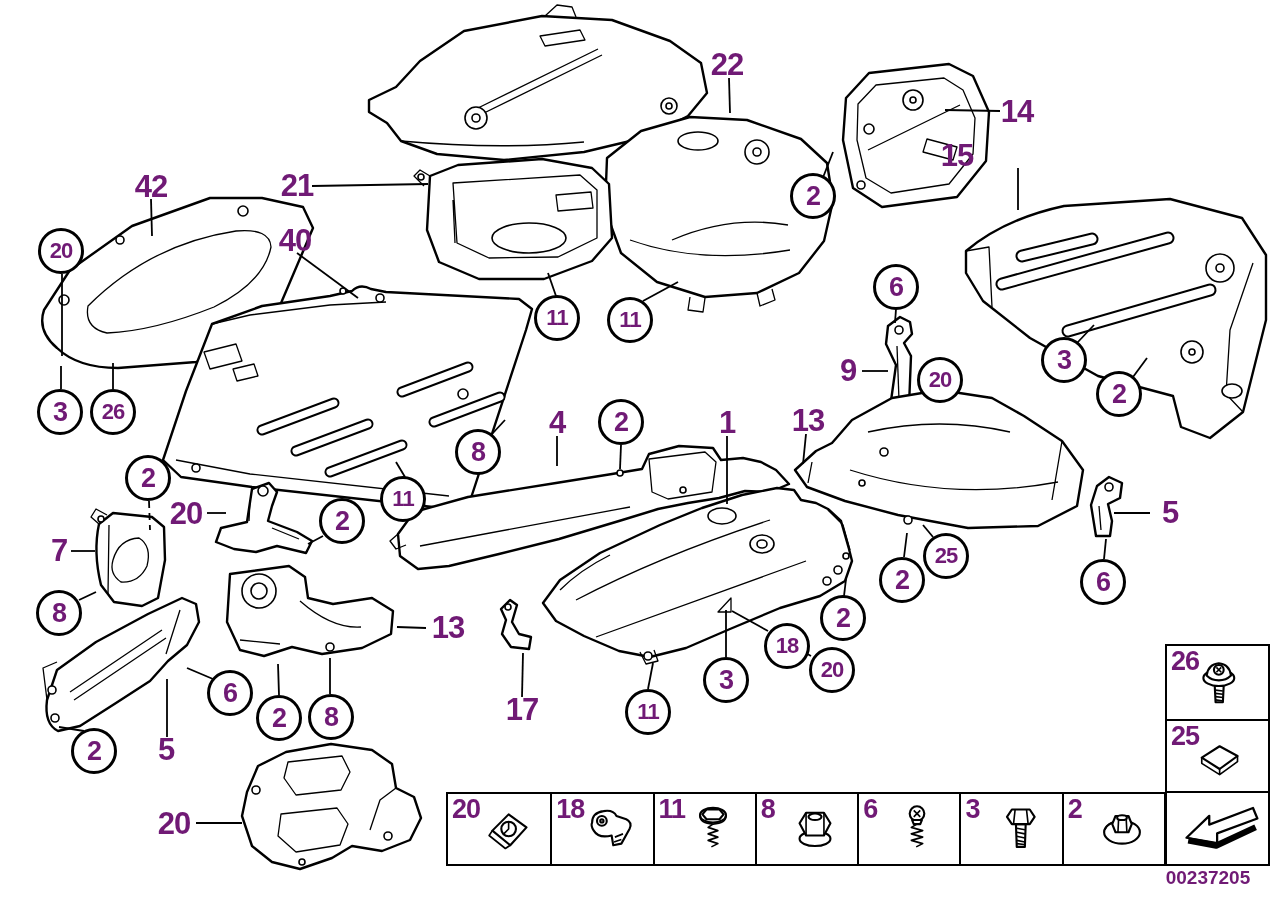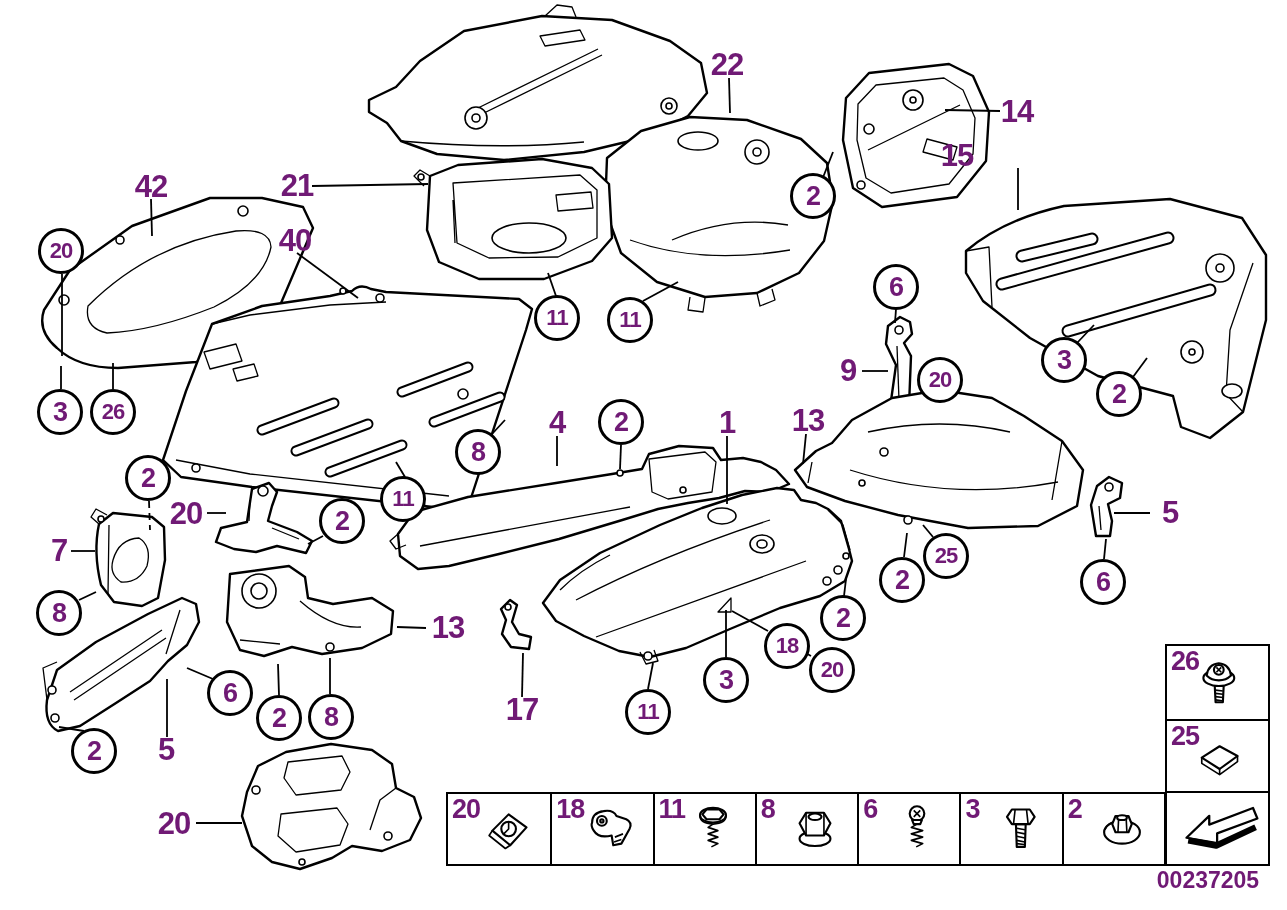--- a/index.html
+++ b/index.html
@@ -24,21 +24,21 @@
           box-sizing:border-box;display:grid;grid-template-columns:repeat(7,1fr);background:#fff;z-index:4}
   .cell{position:relative;border-left:2px solid #000;display:flex;align-items:center;justify-content:center}
   .cell:first-child{border-left:none}
   .cell .num,.sp-item .num{position:absolute;top:0px;left:4px;font-weight:bold;font-size:27px;letter-spacing:-1px}
   .cell svg{margin-left:16px}
   .sidepanel{position:absolute;left:1165px;top:644px;width:105px;height:222px;border:2px solid #000;
              box-sizing:border-box;background:#fff;display:grid;grid-template-rows:1fr 1fr 1fr;z-index:4}
   .sp-item{position:relative;border-top:2px solid #000;display:flex;align-items:center;justify-content:center}
   .sp-item:first-child{border-top:none}
   .docnum{position:absolute;left:1138px;top:867px;width:140px;text-align:center;
-          font-size:23px;font-weight:bold;z-index:4}
+          font-size:19px;font-weight:bold;z-index:4}
   .icshape{fill:#fff;stroke:#000;stroke-width:2.6;stroke-linejoin:round}
   .icline{fill:none;stroke:#000;stroke-width:2;stroke-linejoin:round}
   .icfat{fill:none;stroke:#000;stroke-width:7;stroke-linejoin:round}
 </style>
 </head>
 <body>
 
 <div class="stage">
 
   <svg width="0" height="0" style="position:absolute" aria-hidden="true">

